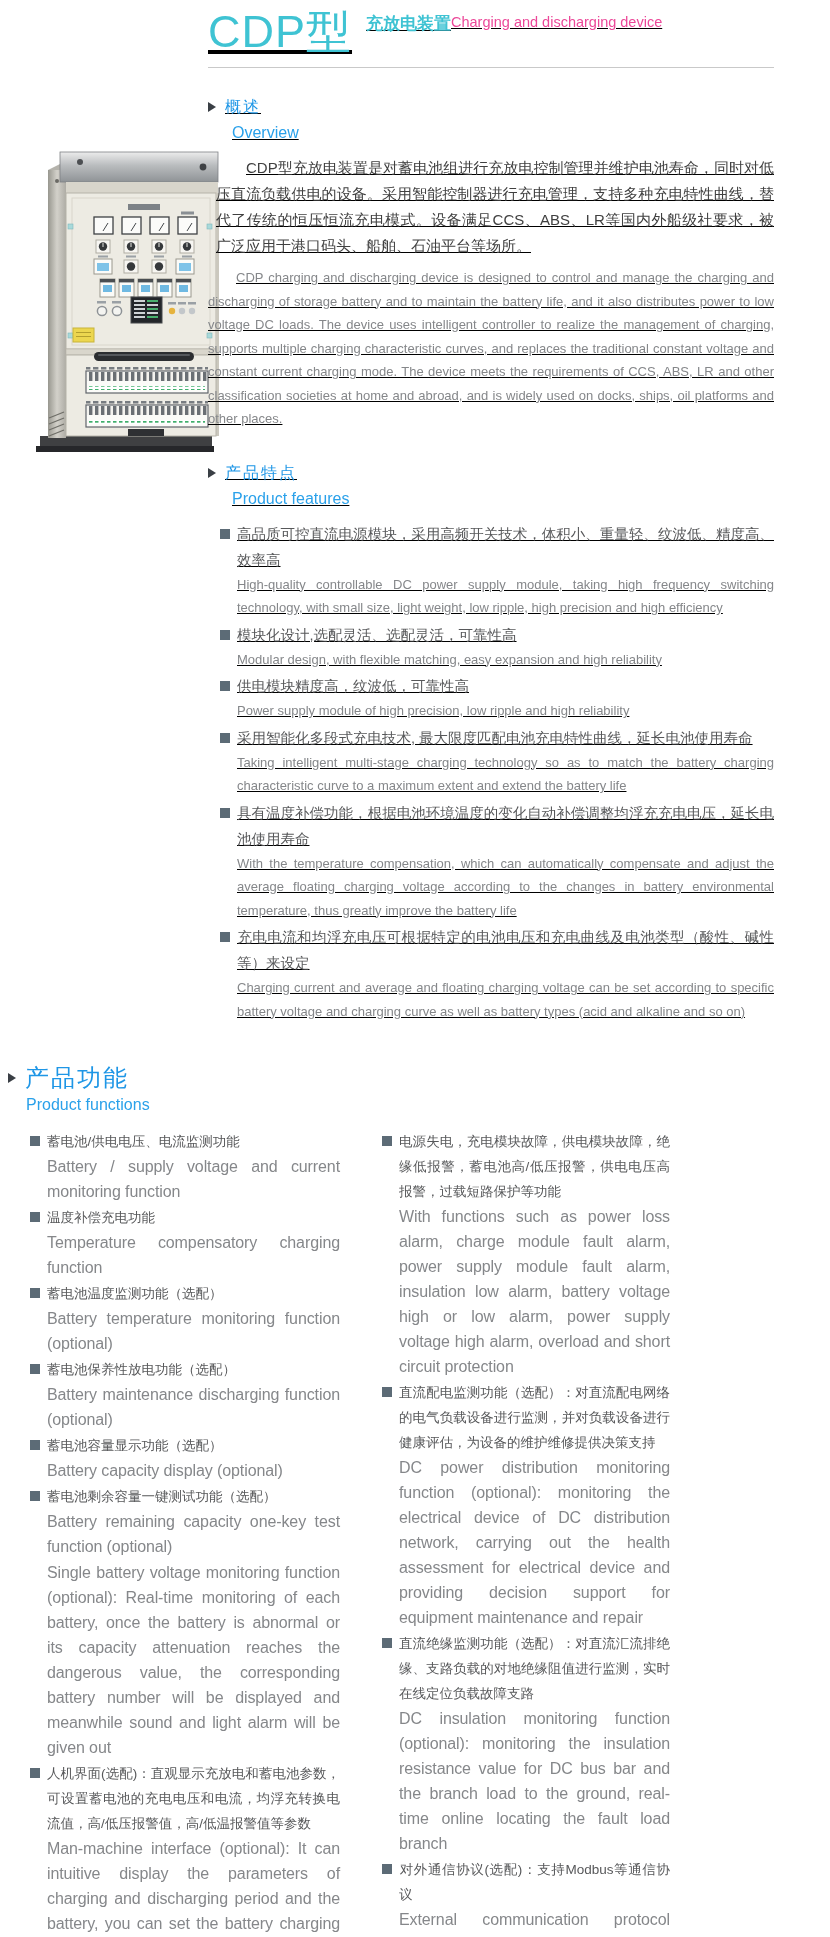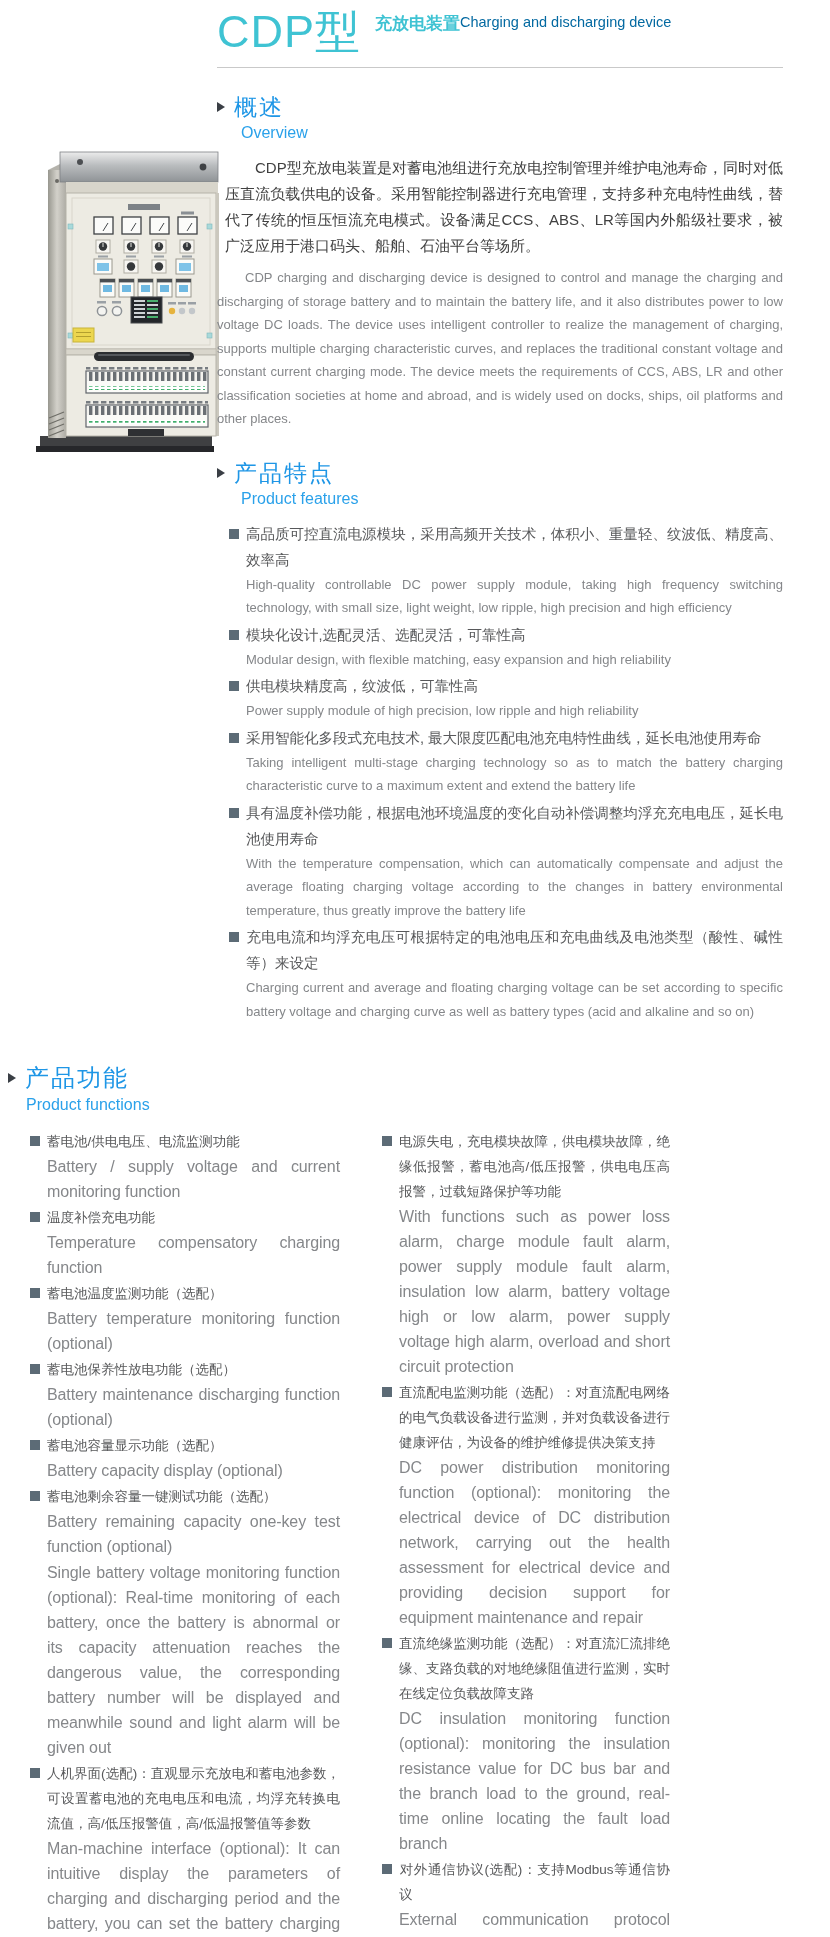--- a/index.html
+++ b/index.html
@@ -3,32 +3,32 @@
 <meta charset="utf-8">
 <style>
   html,body{margin:0;padding:0;background:#ffffff;}
   .page{position:relative;width:830px;height:1937px;background:#fff;overflow:hidden;
         font-family:"Liberation Sans","DejaVu Sans",sans-serif;}
 
   
   .cabinet{position:absolute;left:28px;top:140px;width:192px;height:315px;}
 
   
-  .top-content{position:absolute;left:217px;top:6px;width:566px;}
+  .top-content{position:absolute;left:208px;top:6px;width:566px;text-decoration:underline;}
   .title-row{display:flex;align-items:flex-start;}
   .model{font-size:45px;line-height:52px;color:#3fc3d3;letter-spacing:1px;font-weight:400;}
   .title-sub{display:flex;flex-direction:row;margin-left:14px;padding-top:7px;}
   .t-cn{font-size:17px;line-height:21px;font-weight:bold;color:#3fc3d3;}
-  .t-en{font-size:14.5px;line-height:19px;color:#0369a1;text-align:center;}
+  .t-en{font-size:14.5px;line-height:19px;color:#ec4899;text-align:center;}
   .divider{border-top:1px solid #c9c9c9;margin-top:9px;}
 
   .sec-head{display:flex;align-items:center;}
   .tri{width:0;height:0;border-left:8px solid #3a3f45;border-top:5px solid transparent;
        border-bottom:5px solid transparent;margin-right:9px;flex:0 0 auto;}
-  .h-cn{font-size:23px;line-height:30px;color:#1e96e6;letter-spacing:2px;}
+  .h-cn{font-size:16px;line-height:30px;color:#1e96e6;letter-spacing:2px;}
   .h-en{font-size:16px;line-height:19px;color:#2aa1ea;margin-left:24px;margin-top:1px;}
 
   .section-overview{margin-top:24px;}
   .p-cn{margin:13px 0 0 8px;font-size:15px;line-height:26px;color:#404040;
         text-align:justify;text-indent:2em;}
   .p-en{margin:7px 0 0 0;font-size:13px;line-height:23.5px;color:#85878a;
         text-align:justify;text-indent:28px;}
 
   .section-features{margin-top:27px;}
   .feat-list{margin-top:13px;padding-left:12px;}

